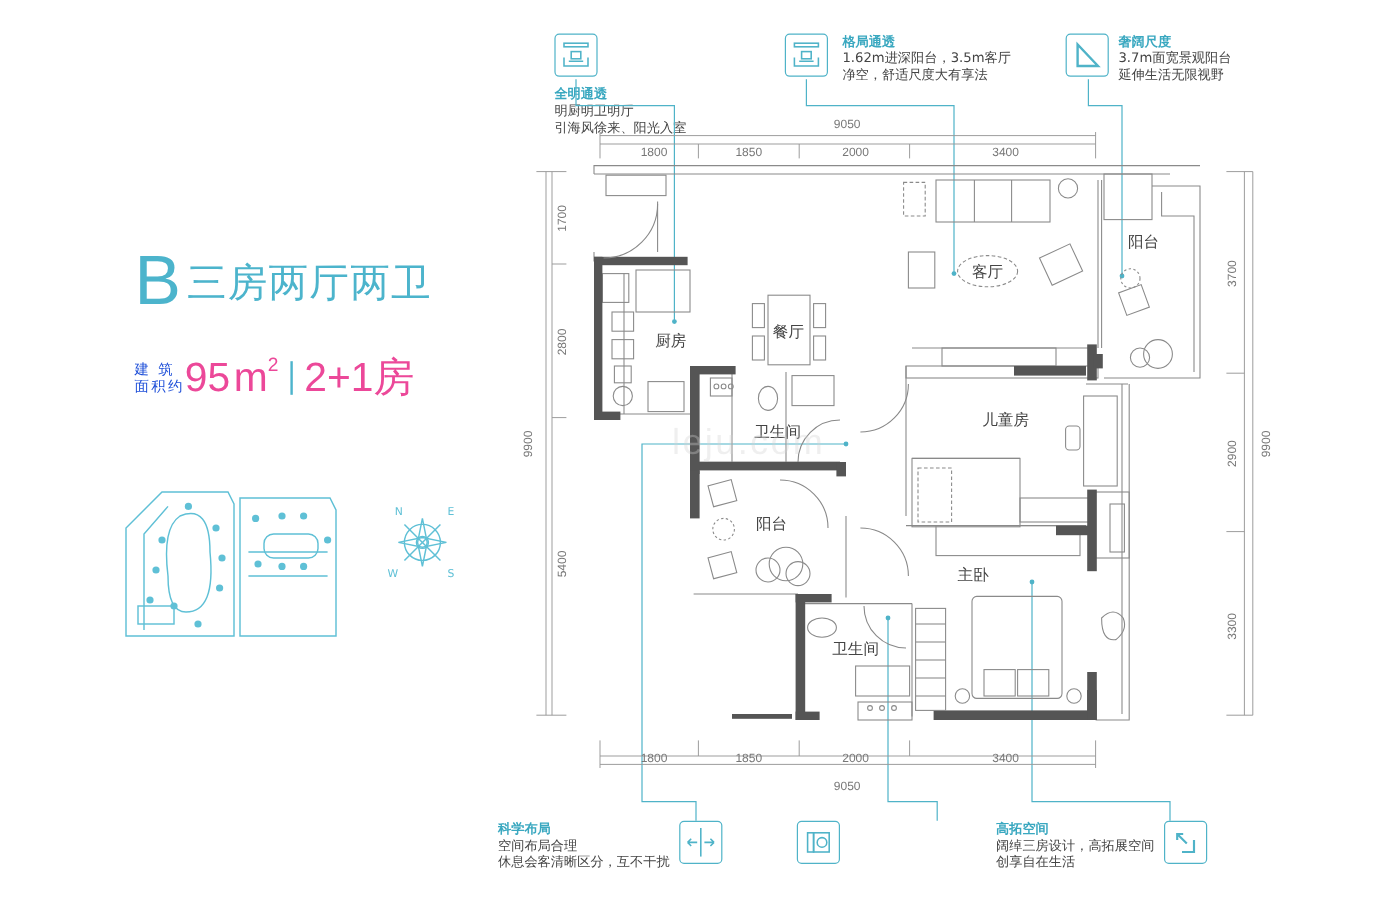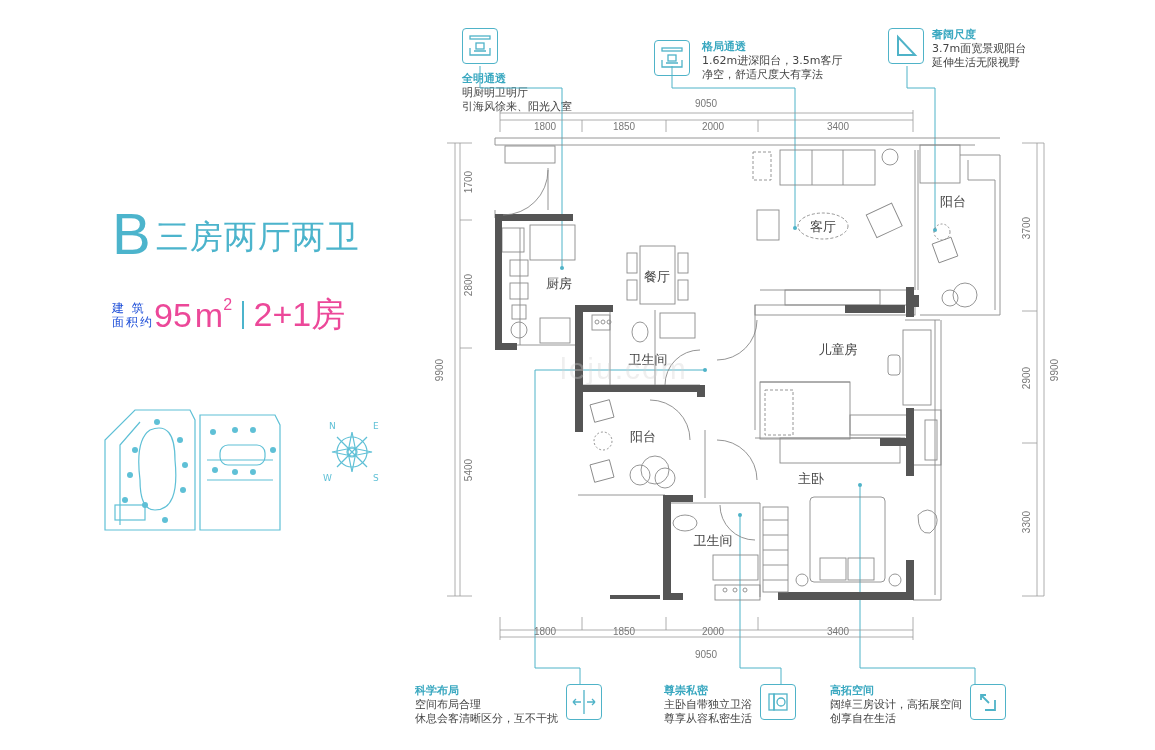--- a/index.html
+++ b/index.html
@@ -91,21 +91,21 @@
           <path d="M3 14 L3 21 L23 21 L23 14 M7 17 L19 17"></path>
         </g>
       </svg>
   </div>
   <div class="text">
     <div class="title">全明通透</div>
     <div>明厨明卫明厅</div>
     <div>引海风徐来、阳光入室</div>
   </div>
 </div>
-<div class="callout" style="left:654px;top:40px;gap:12px;">
+<div class="callout" style="left:654px;top:28px;gap:12px;">
   <div class="icon-box">
     <svg width="26" height="24">
         <g fill="none" stroke="#4fb3c8" stroke-width="1.3">
           <rect x="3" y="2" width="20" height="3"></rect>
           <rect x="9" y="9" width="8" height="6"></rect>
           <path d="M3 14 L3 21 L23 21 L23 14 M7 17 L19 17"></path>
         </g>
       </svg>
   </div>
   <div class="text">
@@ -137,25 +137,20 @@
     <svg width="30" height="24">
         <g stroke="#4fb3c8" stroke-width="1.3" fill="none">
           <line x1="15" y1="0" x2="15" y2="24"></line>
           <path d="M4 12 L12 12 M4 12 L7 9 M4 12 L7 15"></path>
           <path d="M18 12 L26 12 M26 12 L23 9 M26 12 L23 15"></path>
         </g>
       </svg>
   </div>
 </div>
 <div class="callout right" style="left:664px;top:684px;">
-  <div class="text">
-    <div class="title">尊崇私密</div>
-    <div>主卧自带独立卫浴</div>
-    <div>尊享从容私密生活</div>
-  </div>
   <div class="icon-box">
     <svg width="26" height="24">
         <g stroke="#4fb3c8" stroke-width="1.3" fill="none">
           <rect x="4" y="4" width="5" height="16"></rect>
           <rect x="9" y="4" width="13" height="16"></rect>
           <circle cx="16" cy="12" r="4"></circle>
         </g>
       </svg>
   </div>
 </div>

